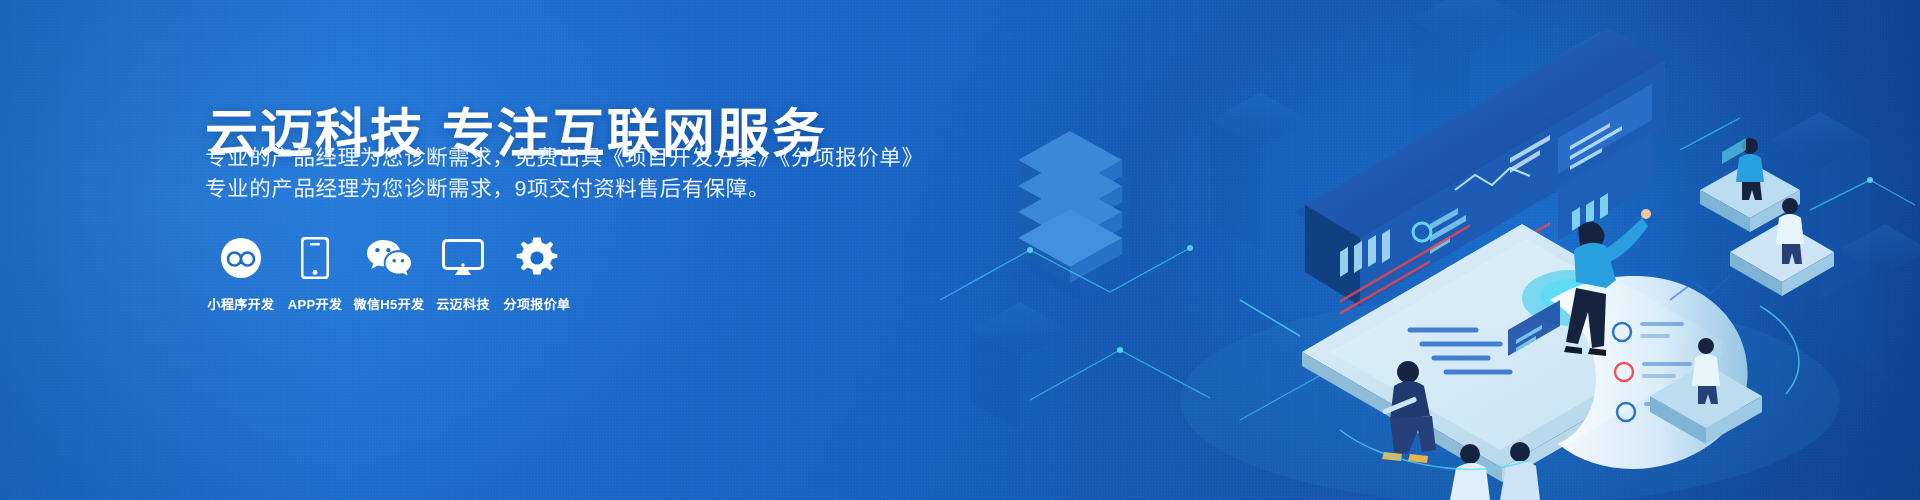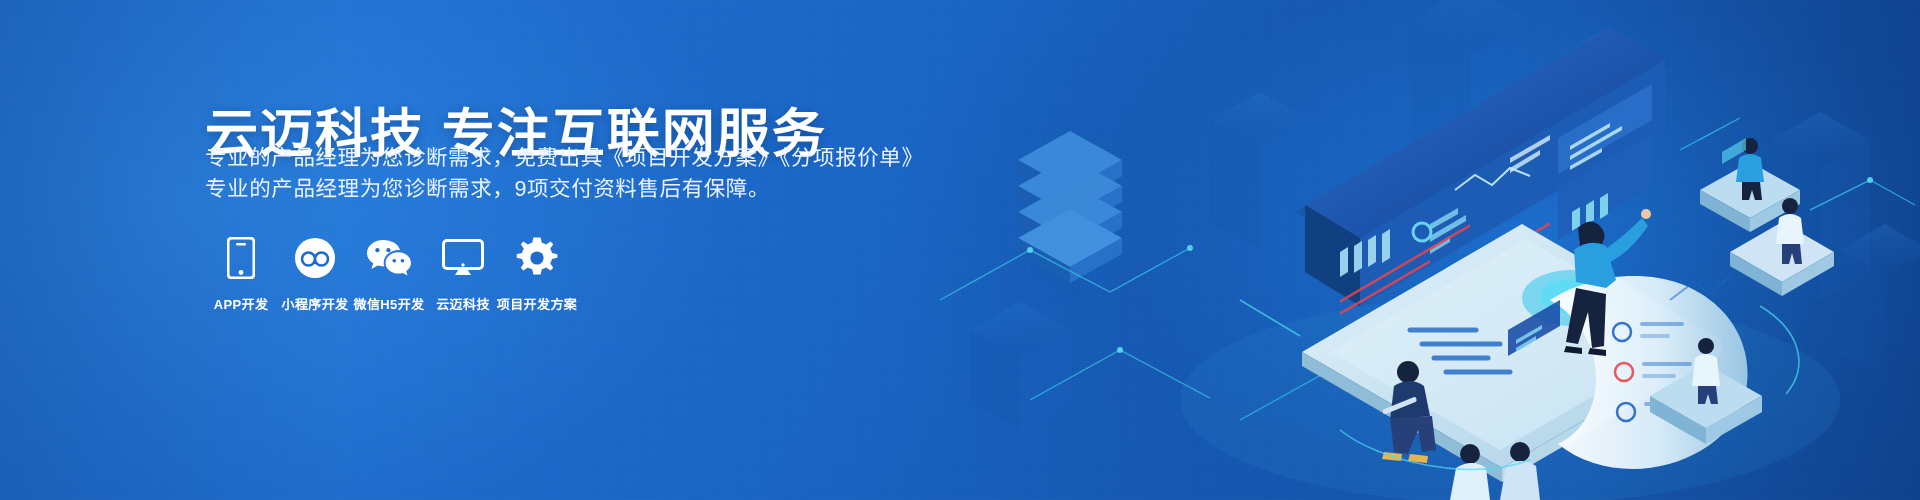--- a/index.html
+++ b/index.html
@@ -342,37 +342,37 @@
 
     <div class="sub">
       <span class="line">专业的产品经理为您诊断需求，免费出具《项目开发方案》《分项报价单》</span>
       <span class="line">专业的产品经理为您诊断需求，9项交付资料售后有保障。</span>
     </div>
 
     <div class="services">
 
       <div class="svc">
         <span class="svc-icon">
+          <svg width="42" height="42" viewBox="0 0 42 42" xmlns="http://www.w3.org/2000/svg">
+            <circle cx="21" cy="21" r="20" fill="#ffffff"></circle>
+            <path d="M14.5 15.5 a6.5 6.5 0 0 1 6.5 6.5 a6.5 6.5 0 0 0 6.5 6.5 a6.5 6.5 0 0 0 0 -13 a6.5 6.5 0 0 0 -6.5 6.5 a6.5 6.5 0 0 1 -6.5 6.5 a6.5 6.5 0 0 1 0 -13 z" fill="none" stroke="#1b6ccd" stroke-width="2.6" stroke-linecap="round"></path>
+          </svg>
+        </span>
+        <span class="svc-label">小程序开发</span>
+      </div>
+
+      <div class="svc">
+        <span class="svc-icon">
           <svg width="28" height="42" viewBox="0 0 28 42" xmlns="http://www.w3.org/2000/svg">
             <rect x="1" y="1" width="26" height="40" rx="4" fill="none" stroke="#ffffff" stroke-width="3"></rect>
             <rect x="9" y="6" width="10" height="2.6" rx="1.3" fill="#ffffff"></rect>
             <circle cx="14" cy="35.5" r="2.4" fill="#ffffff"></circle>
           </svg>
         </span>
         <span class="svc-label">APP开发</span>
-      </div>
-
-      <div class="svc">
-        <span class="svc-icon">
-          <svg width="42" height="42" viewBox="0 0 42 42" xmlns="http://www.w3.org/2000/svg">
-            <circle cx="21" cy="21" r="20" fill="#ffffff"></circle>
-            <path d="M14.5 15.5 a6.5 6.5 0 0 1 6.5 6.5 a6.5 6.5 0 0 0 6.5 6.5 a6.5 6.5 0 0 0 0 -13 a6.5 6.5 0 0 0 -6.5 6.5 a6.5 6.5 0 0 1 -6.5 6.5 a6.5 6.5 0 0 1 0 -13 z" fill="none" stroke="#1b6ccd" stroke-width="2.6" stroke-linecap="round"></path>
-          </svg>
-        </span>
-        <span class="svc-label">小程序开发</span>
       </div>
 
       <div class="svc">
         <span class="svc-icon">
           <svg width="46" height="40" viewBox="0 0 46 40" xmlns="http://www.w3.org/2000/svg">
             <path d="M17 2 C8 2 1 8 1 15.2 C1 19.3 3.4 23 7.2 25.3 L5.4 31 L11.6 27.6 C13.3 28.1 15.1 28.4 17 28.4 C17.4 28.4 17.9 28.4 18.3 28.3 C17.9 27.1 17.7 25.9 17.7 24.6 C17.7 17.6 24.5 12 32.8 12 C33.2 12 33.6 12 34 12.1 C32.7 6.3 25.6 2 17 2 Z" fill="#ffffff"></path>
             <circle cx="11.4" cy="12.2" r="2.1" fill="#1b6ccd"></circle>
             <circle cx="22.4" cy="12.2" r="2.1" fill="#1b6ccd"></circle>
             <path d="M45 24.9 C45 18.9 39.3 14.2 32.3 14.2 C25.3 14.2 19.6 18.9 19.6 24.9 C19.6 30.8 25.3 35.6 32.3 35.6 C33.8 35.6 35.3 35.3 36.7 34.9 L41.6 37.6 L40.2 33 C43 31.1 45 28.2 45 24.9 Z" fill="#ffffff"></path>
             <circle cx="28.2" cy="22.8" r="1.8" fill="#1b6ccd"></circle>
@@ -393,18 +393,18 @@
         <span class="svc-label">云迈科技</span>
       </div>
 
       <div class="svc">
         <span class="svc-icon">
           <svg width="42" height="42" viewBox="0 0 42 42" xmlns="http://www.w3.org/2000/svg">
             <path d="M21 0.5 l3.6 0 l1.2 5.3 a15.6 15.6 0 0 1 4.3 1.8 l4.5 -3 l2.6 2.6 l-3 4.5 a15.6 15.6 0 0 1 1.8 4.3 l5.3 1.2 l0 3.6 l-5.3 1.2 a15.6 15.6 0 0 1 -1.8 4.3 l3 4.5 l-2.6 2.6 l-4.5 -3 a15.6 15.6 0 0 1 -4.3 1.8 l-1.2 5.3 l-3.6 0 l-3.6 0 l-1.2 -5.3 a15.6 15.6 0 0 1 -4.3 -1.8 l-4.5 3 l-2.6 -2.6 l3 -4.5 a15.6 15.6 0 0 1 -1.8 -4.3 l-5.3 -1.2 l0 -3.6 l5.3 -1.2 a15.6 15.6 0 0 1 1.8 -4.3 l-3 -4.5 l2.6 -2.6 l4.5 3 a15.6 15.6 0 0 1 4.3 -1.8 l1.2 -5.3 z" fill="#ffffff"></path>
             <circle cx="21" cy="21" r="6.6" fill="#1b6ccd"></circle>
           </svg>
         </span>
-        <span class="svc-label">项目开发方案</span>
+        <span class="svc-label">分项报价单</span>
       </div>
 
     </div>
   </div>
 </div>
 
 </body></html>

